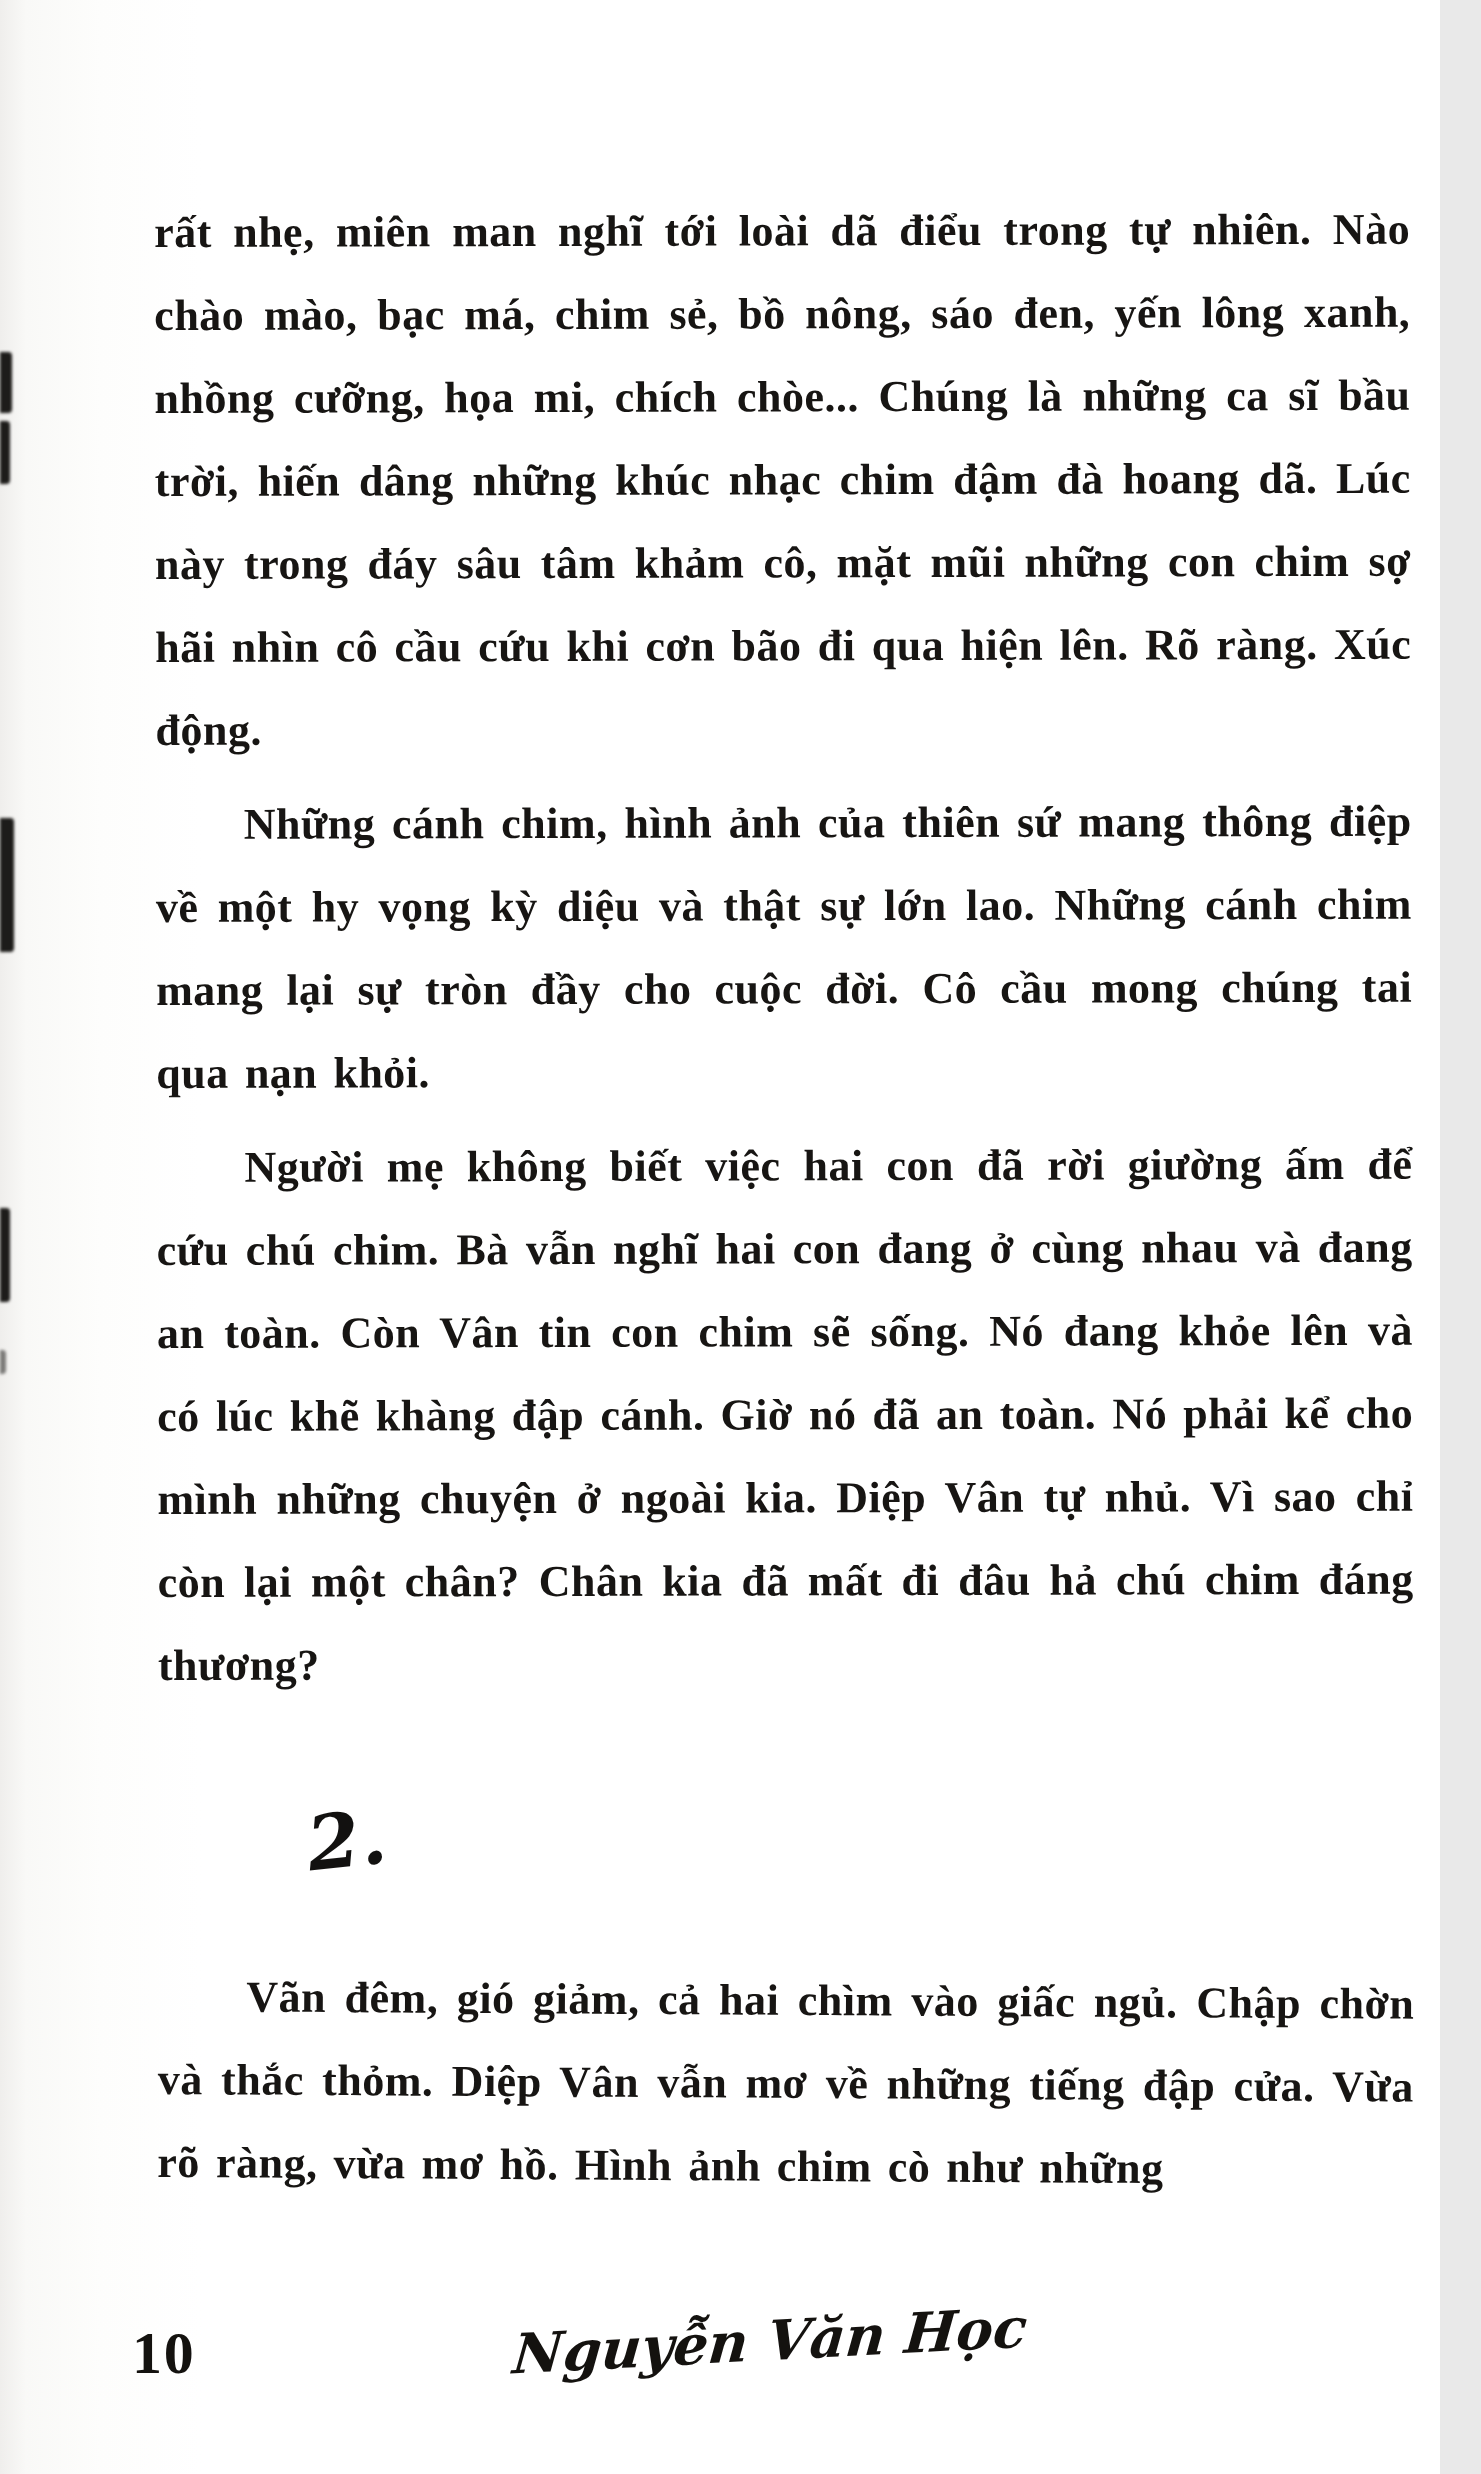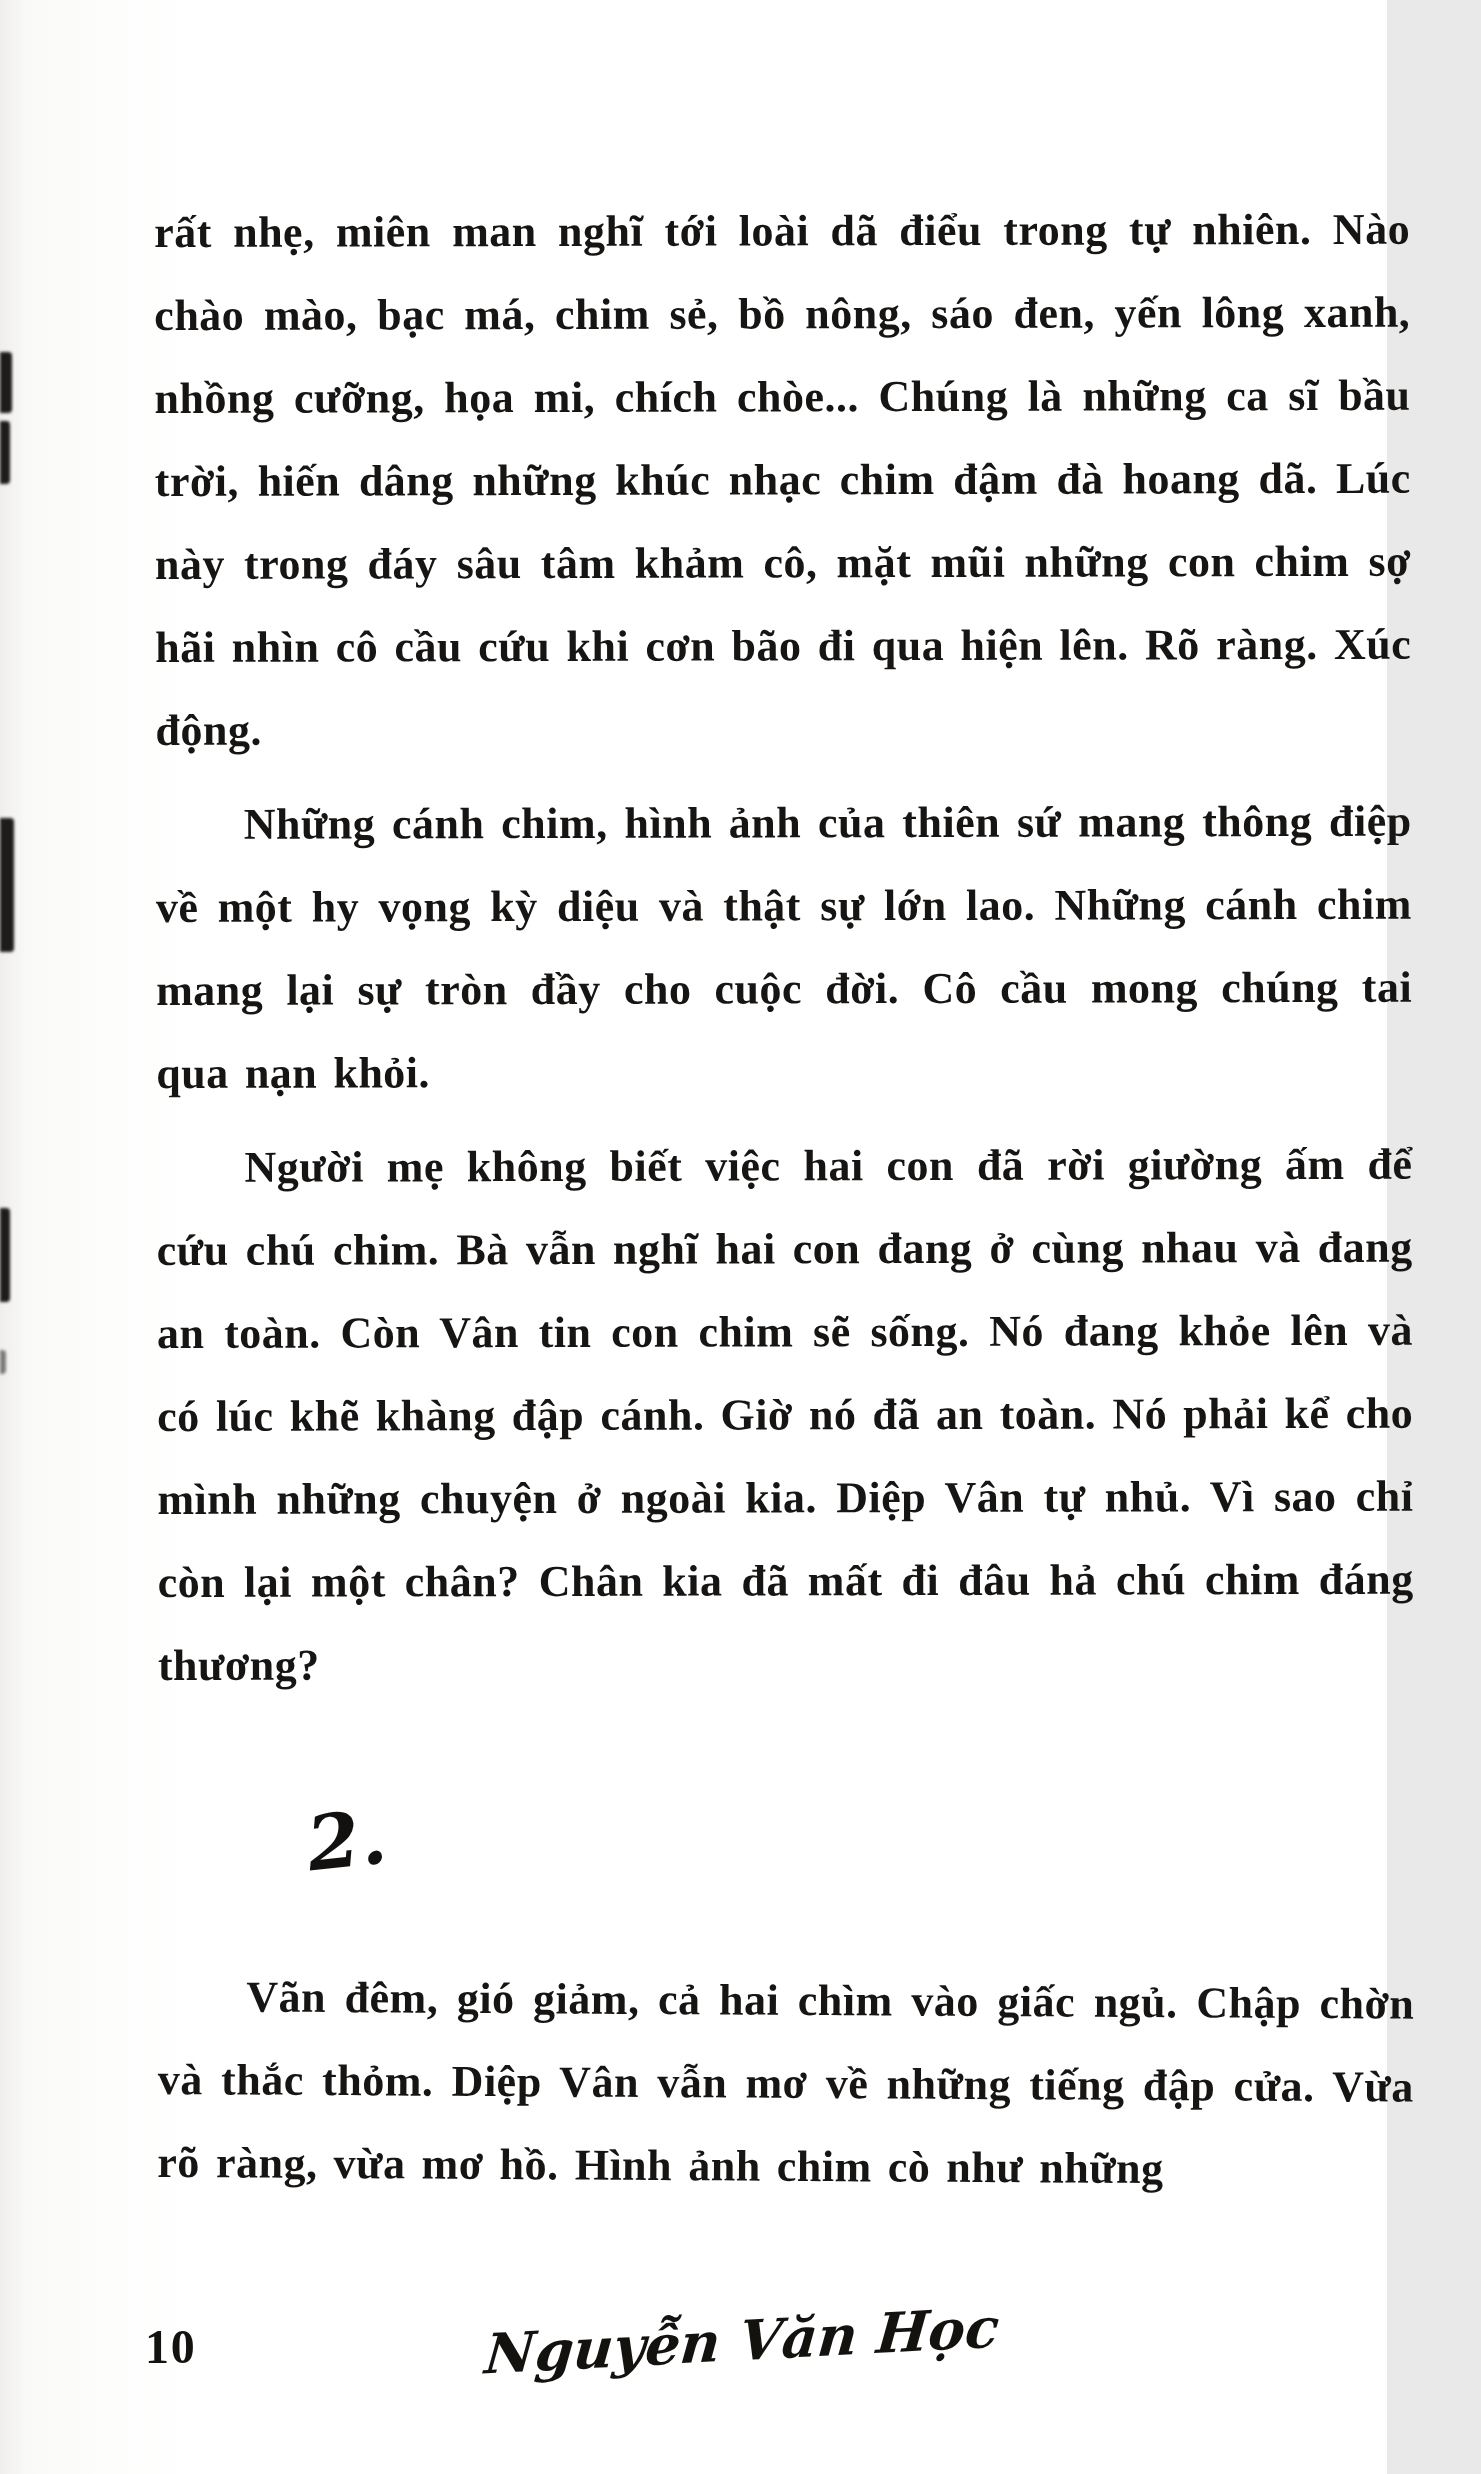--- a/index.html
+++ b/index.html
@@ -8,24 +8,23 @@
     background: #e9e9e9;
   }
   body {
     width: 1482px;
     height: 2475px;
     font-family: "Liberation Serif", serif;
     overflow: hidden;
   }
   .page {
     position: relative;
-    width: 1339px;
+    width: 1440px;
     height: 2475px;
     background: linear-gradient(90deg, #efeeec 0px, #f9f9f7 26px, #fdfdfc 101px, #ffffff 202px);
-    padding-left: 48px;
   }
   
   .scan-artifacts .mark {
     position: absolute;
     left: 0;
     background: #1d1c1a;
     filter: blur(1.5px);
     border-radius: 0 3.7px 3.7px 0;
   }
   .mark.m1 { top: 352px; width: 12px; height: 61px; }
@@ -74,23 +73,23 @@
   }
   .footer {
     position: absolute;
     left: 0;
     right: 0;
     bottom: 53px;
     height: 120px;
   }
   .page-number {
     position: absolute;
-    left: 145px;
+    left: 132px;
     top: 16.5px;
-    font-size: 48px;
+    font-size: 60px;
     font-weight: 700;
     color: #14120f;
     letter-spacing: 1.8px;
   }
   .author-signature {
     position: absolute;
     left: 53.5%;
     top: 5.5px;
     transform: translateX(-50%) rotate(-3deg) skewX(-8deg);
     font-family: "DejaVu Serif", serif;

